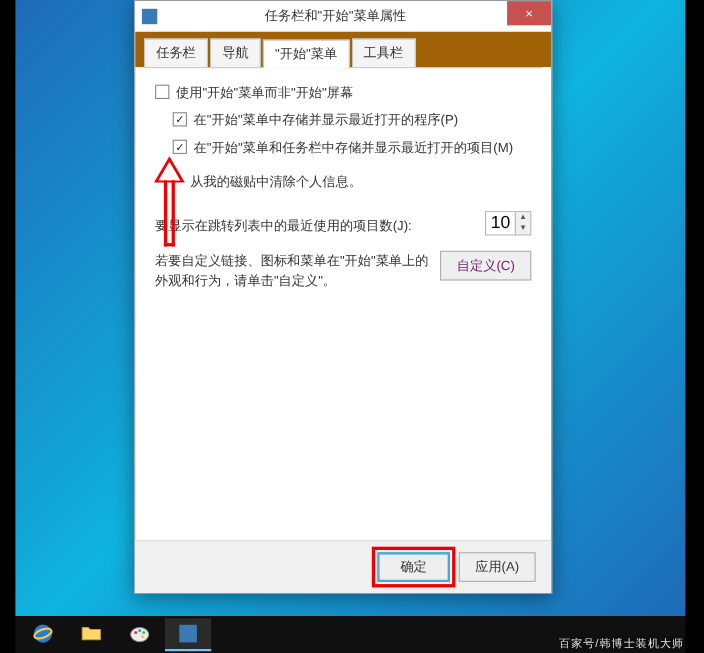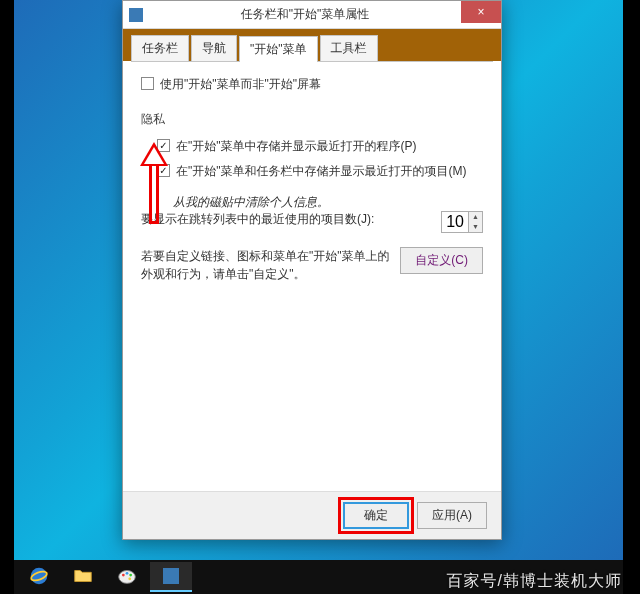--- a/index.html
+++ b/index.html
@@ -109,35 +109,36 @@
     color: #444;
     margin-top: 18px;
     margin-bottom: 10px;
   }
   .indent { margin-left: 16px; }
   .clear-row {
     display: flex;
     align-items: center;
     margin-top: 14px;
   }
-  .clear-row .txt { flex: 1; font-style: italic; }
+  .clear-row .txt { flex: 1; }
   .btn {
     border: 1px solid #adadad;
     background: #efefef;
     padding: 4px 14px;
     font-size: 12px;
     font-family: inherit;
     color: #333;
     min-width: 66px;
     text-align: center;
   }
   .recent-row {
     display: flex;
-    align-items: flex-start;
+    align-items: flex-end;
     gap: 8px;
+    margin-top: 18px;
   }
   .recent-row .txt { flex: 1; }
   .spinner {
     display: flex;
     align-items: stretch;
     border: 1px solid #adadad;
     height: 22px;
   }
   .spinner input {
     width: 26px;
@@ -240,21 +241,21 @@
   .ie-icon svg, .folder-icon svg, .paint-icon svg { width: 22px; height: 22px; }
   .props-icon {
     width: 16px; height: 16px;
     background: #3a7ab5;
   }
   
   .watermark {
     position: absolute;
     right: 18px; bottom: 2px;
     color: #e6e6e6;
-    font-size: 16px;
+    font-size: 10px;
     letter-spacing: 1px;
     text-shadow: 0 0 3px #000;
   }
 </style>
 </head>
 <body>
 
 <div class="desktop">
 
   <div class="dialog">
@@ -280,21 +281,20 @@
       <div class="checkbox-row">
         <span class="cb"></span>
         <span>使用"开始"菜单而非"开始"屏幕</span>
       </div>
 
       <div class="arrow-anno">
         <div class="head"></div>
         <div class="stem"></div>
       </div>
 
-      <div class="section-label">隐私</div>
 
       <div class="indent">
         <div class="checkbox-row">
           <span class="cb checked"></span>
           <span>在"开始"菜单中存储并显示最近打开的程序(P)</span>
         </div>
         <div class="checkbox-row">
           <span class="cb checked"></span>
           <span>在"开始"菜单和任务栏中存储并显示最近打开的项目(M)</span>
         </div>

